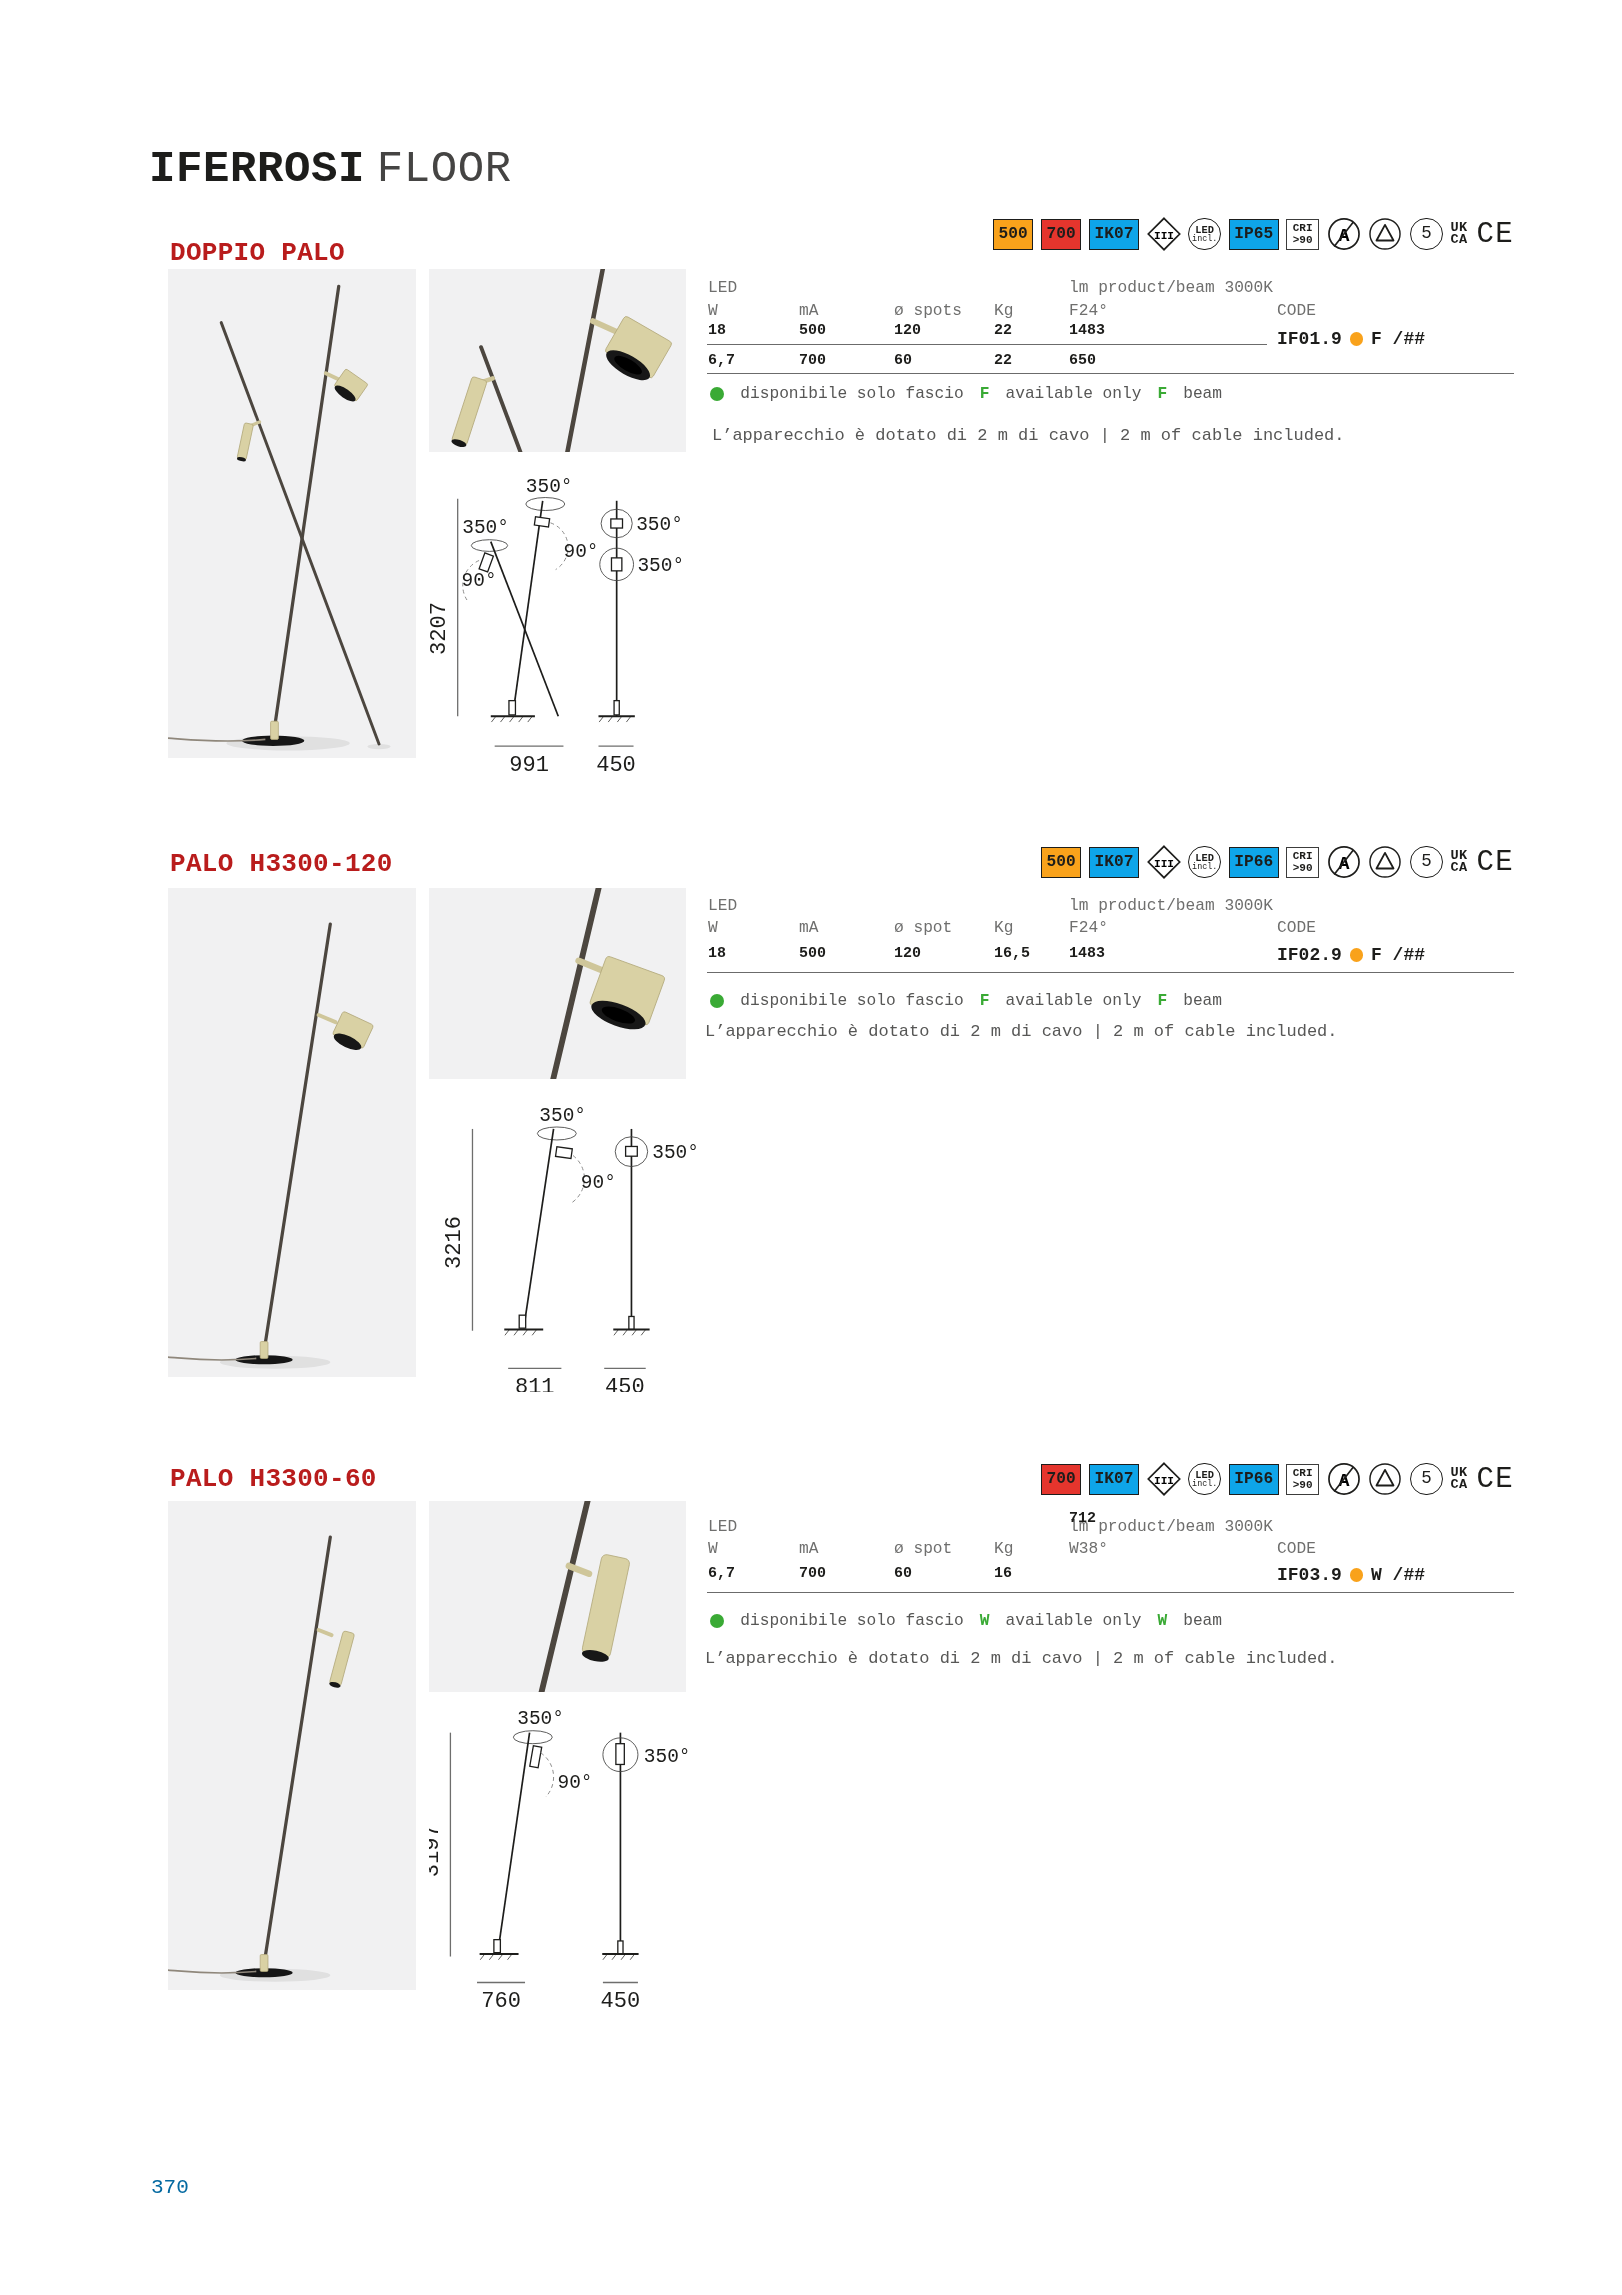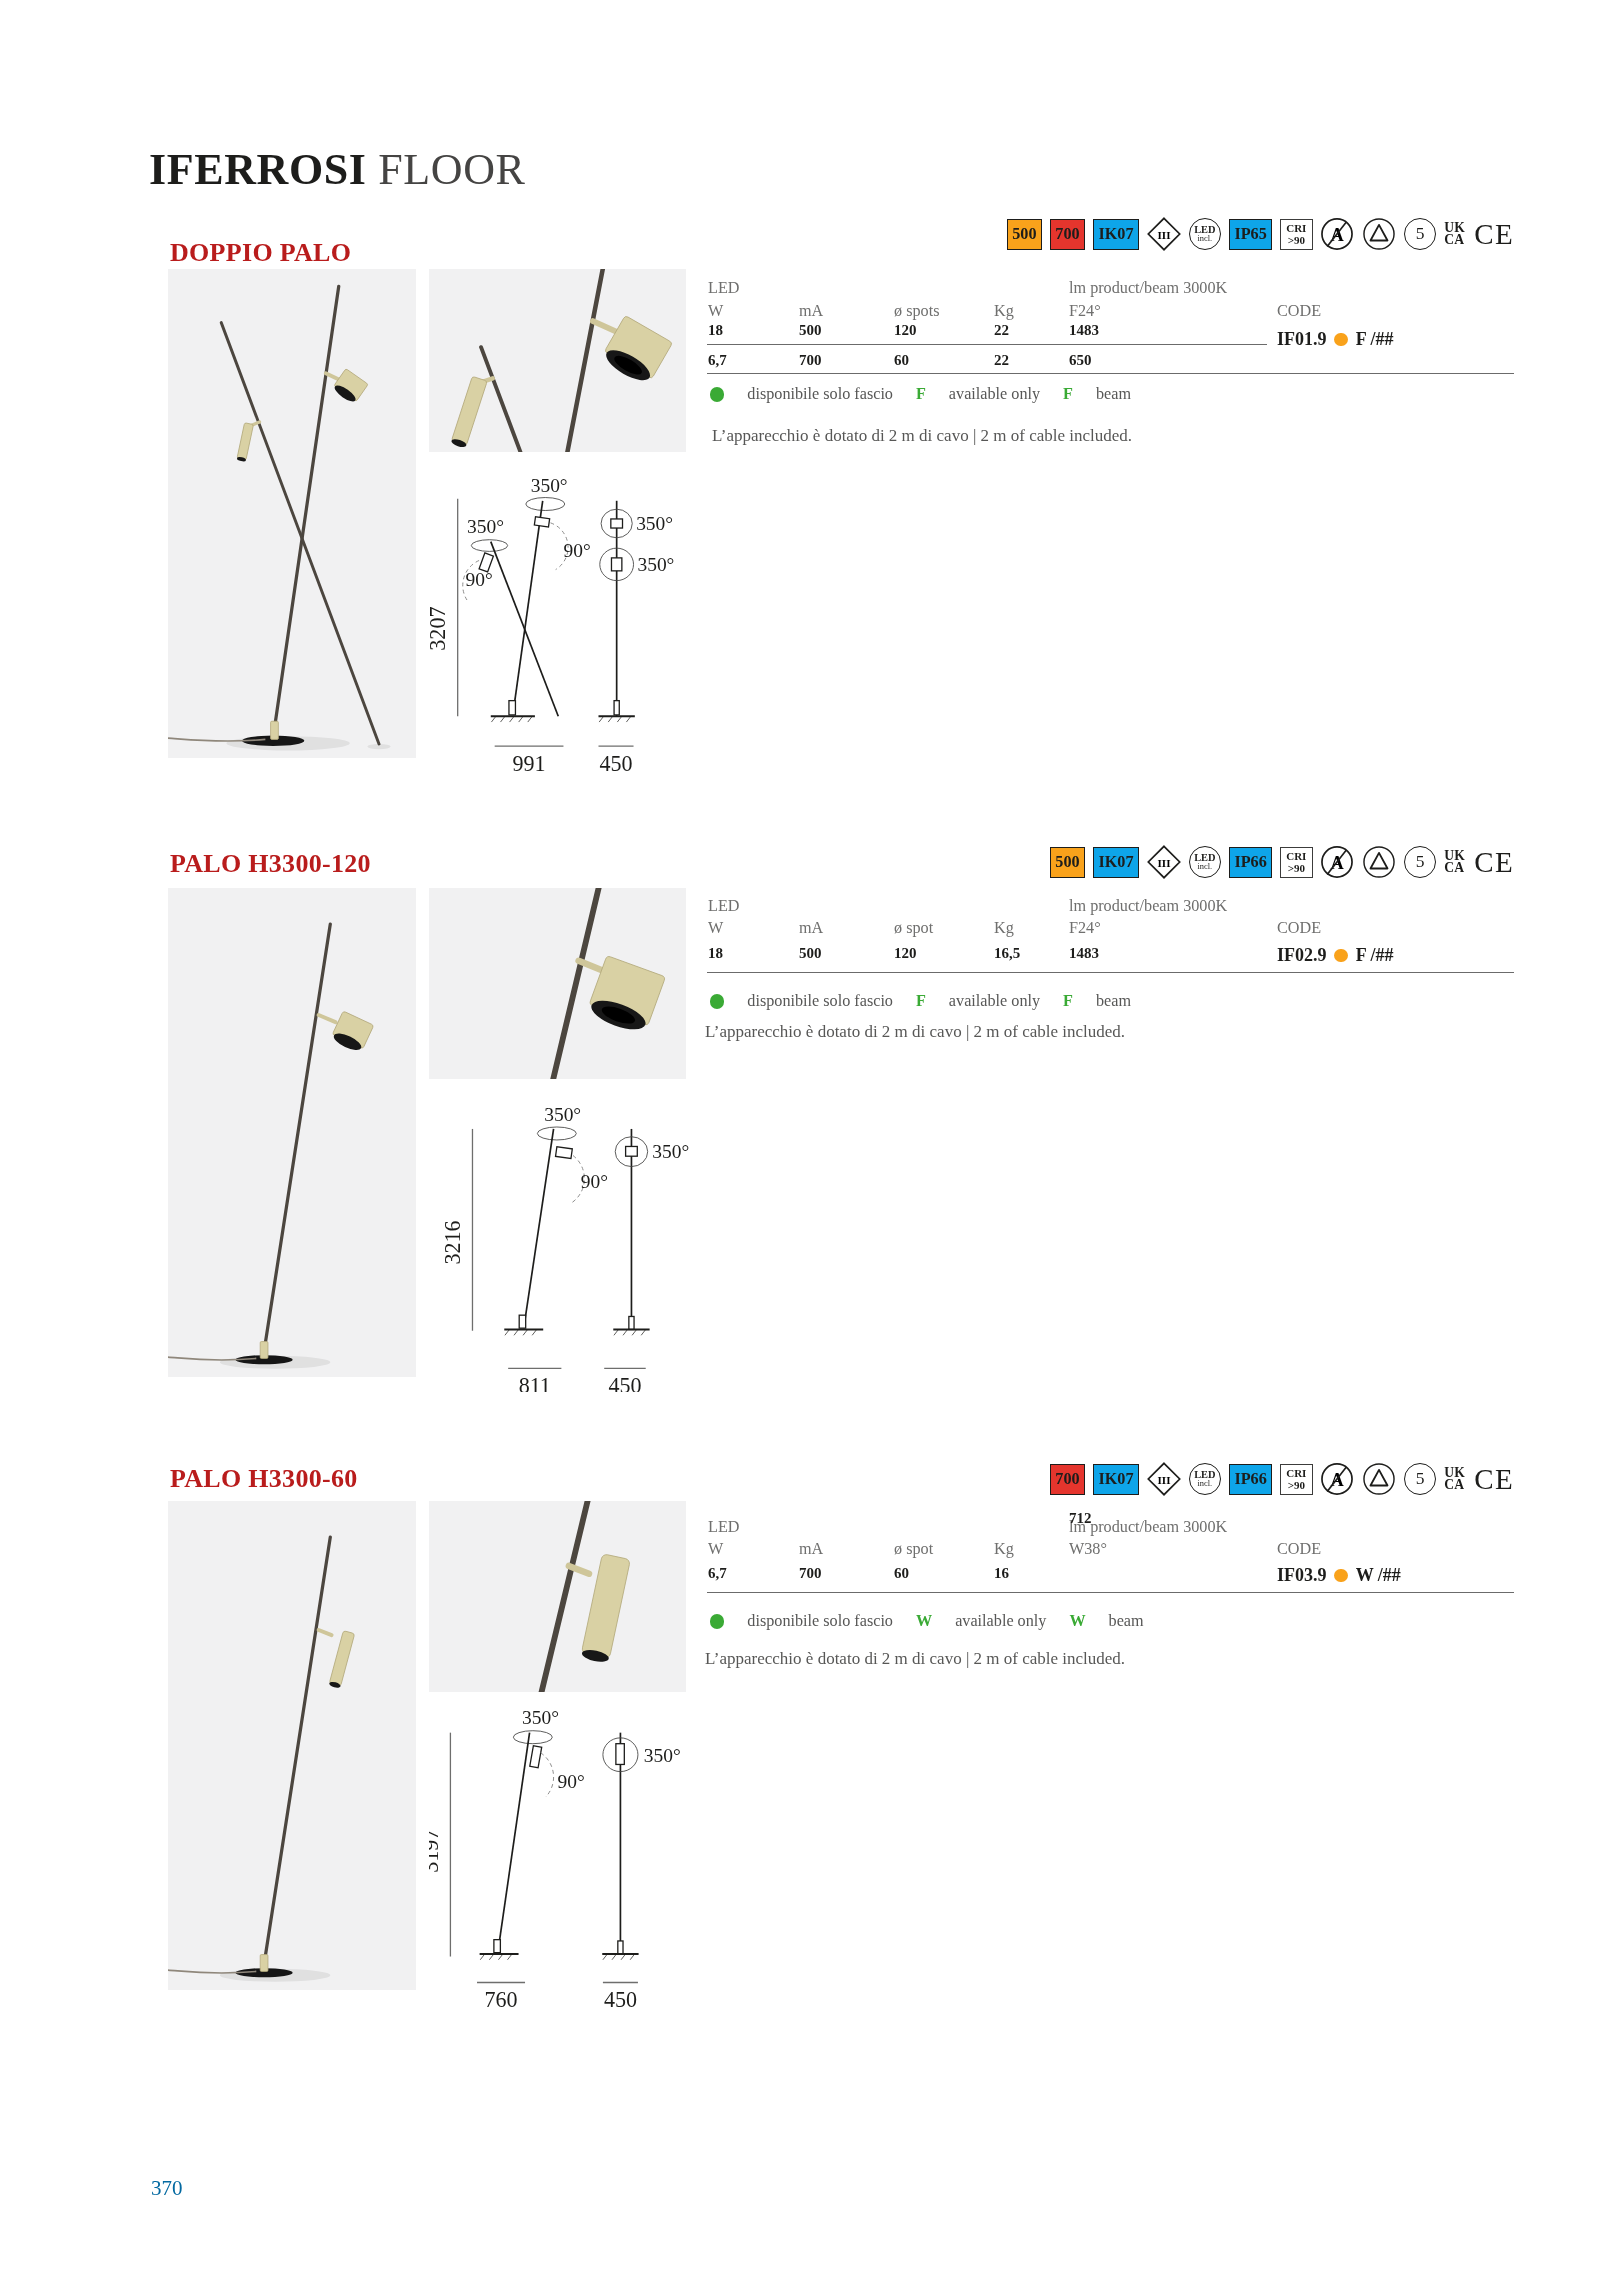--- a/index.html
+++ b/index.html
@@ -1,17 +1,17 @@
 <!DOCTYPE html>
 <html style="font-size:10.4px"><head>
 <meta charset="utf-8">
 <style>
   html,body{margin:0;padding:0;background:#fff}
   .page{position:relative;width:1623px;height:2295px;background:#ffffff;
-        font-family:Liberation Serif, serif;color:#1d1d1b;overflow:hidden}
+        font-family:Liberation Mono, monospace;color:#1d1d1b;overflow:hidden}
   .abs{position:absolute}
 
   
   .title{left:149px;top:144px;font-size:44px;letter-spacing:0.6px;white-space:nowrap}
   .title .bold{font-weight:700;color:#1d1d1b}
   .title .light{font-weight:300;color:#454443;margin-left:11.7px}
   .prodname{left:170px;font-size:26px;font-weight:700;color:#b91c1c;letter-spacing:0.3px;white-space:nowrap}
   .pagenum{left:151px;top:2176px;font-size:21px;color:#0369a1}
 
   
@@ -46,21 +46,21 @@
 
   
   .tc{position:absolute;font-size:16.2px;font-weight:400;color:#6f6f6e;white-space:nowrap}
   .tv{position:absolute;font-size:15px;font-weight:700;color:#1d1d1b;white-space:nowrap}
   .hline{position:absolute;height:1.3px;background:#6b6b6b}
   .coderow{position:absolute;display:flex;align-items:center;gap:7.8px;white-space:nowrap}
   .coderow .cv{font-size:18px;font-weight:700;color:#1d1d1b}
   .odot{width:13.6px;height:13.6px;border-radius:50%;background:#f9a21b;display:inline-block}
 
   
-  .note{display:flex;align-items:center;gap:23px;font-size:16.2px;color:#575756;white-space:nowrap}
+  .note{display:flex;align-items:center;gap:16px;font-size:16.2px;color:#575756;white-space:nowrap}
   .gdot{width:14.3px;height:14.3px;border-radius:50%;background:#3aaa35;display:inline-block}
   .gletter{color:#3aaa35;font-weight:700}
   .cablenote{font-size:17px;color:#575756;white-space:nowrap}
 
   
   .pole{stroke:#1d1d1b;stroke-width:2.6;fill:none}
   .thin{stroke:#4c4c4b;stroke-width:1.4;fill:none}
   .dash{stroke:#8a8a89;stroke-width:1.5;fill:none;stroke-dasharray:6 5}
   .box{fill:#ffffff;stroke:#1d1d1b;stroke-width:2}
   .baseln{stroke:#1d1d1b;stroke-width:3;fill:none}

